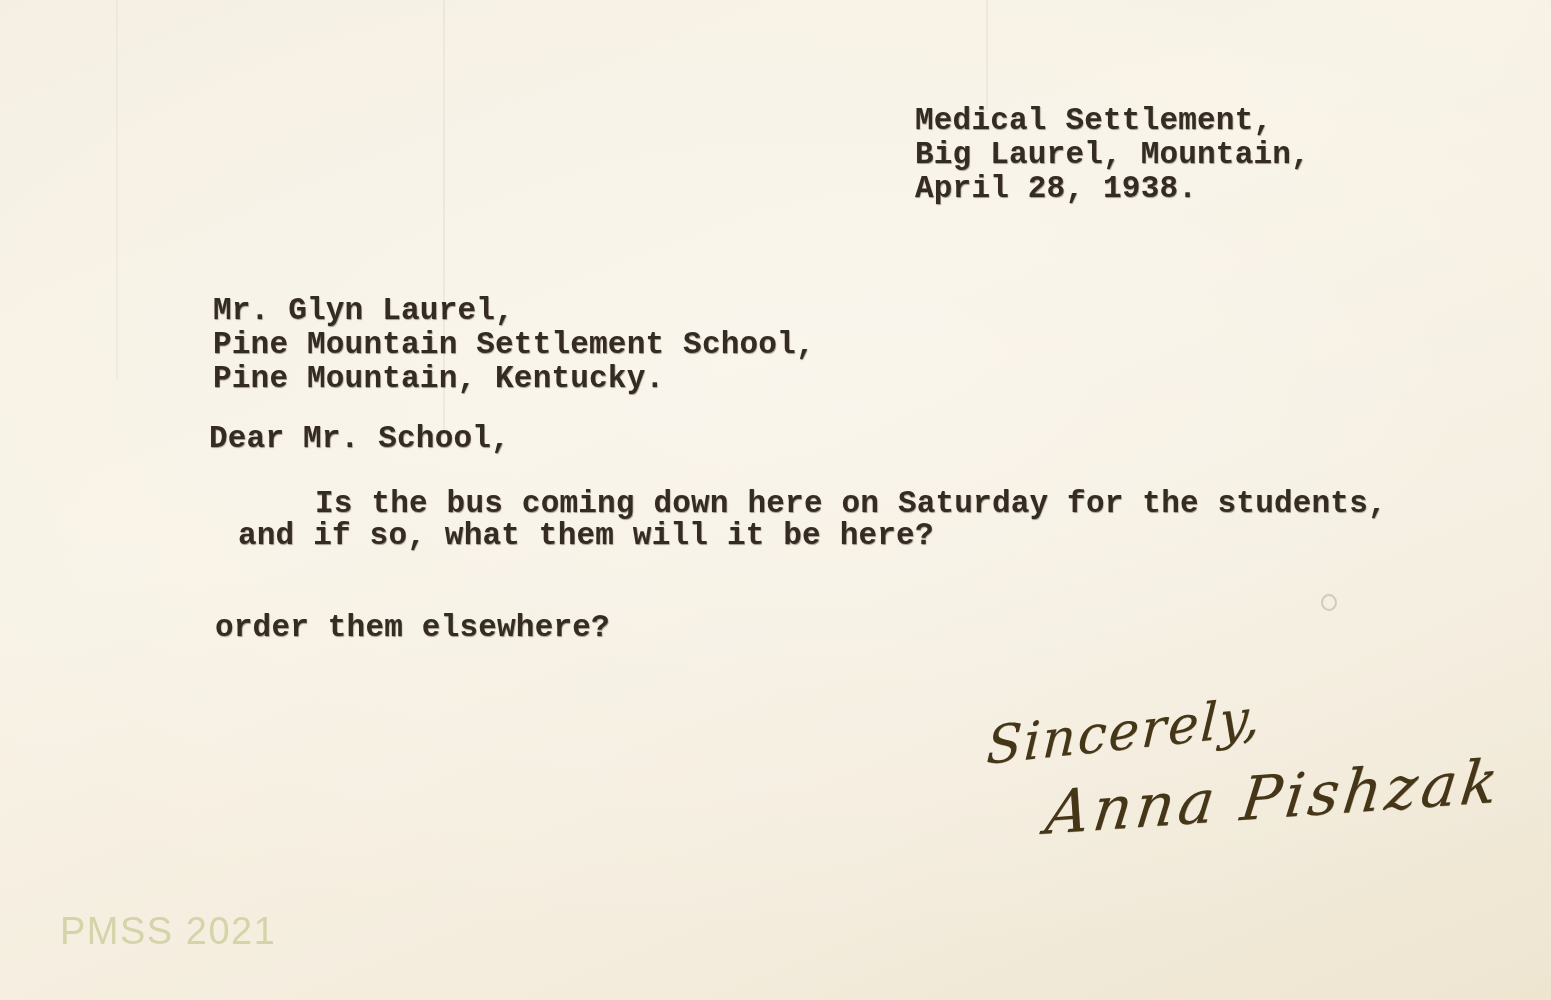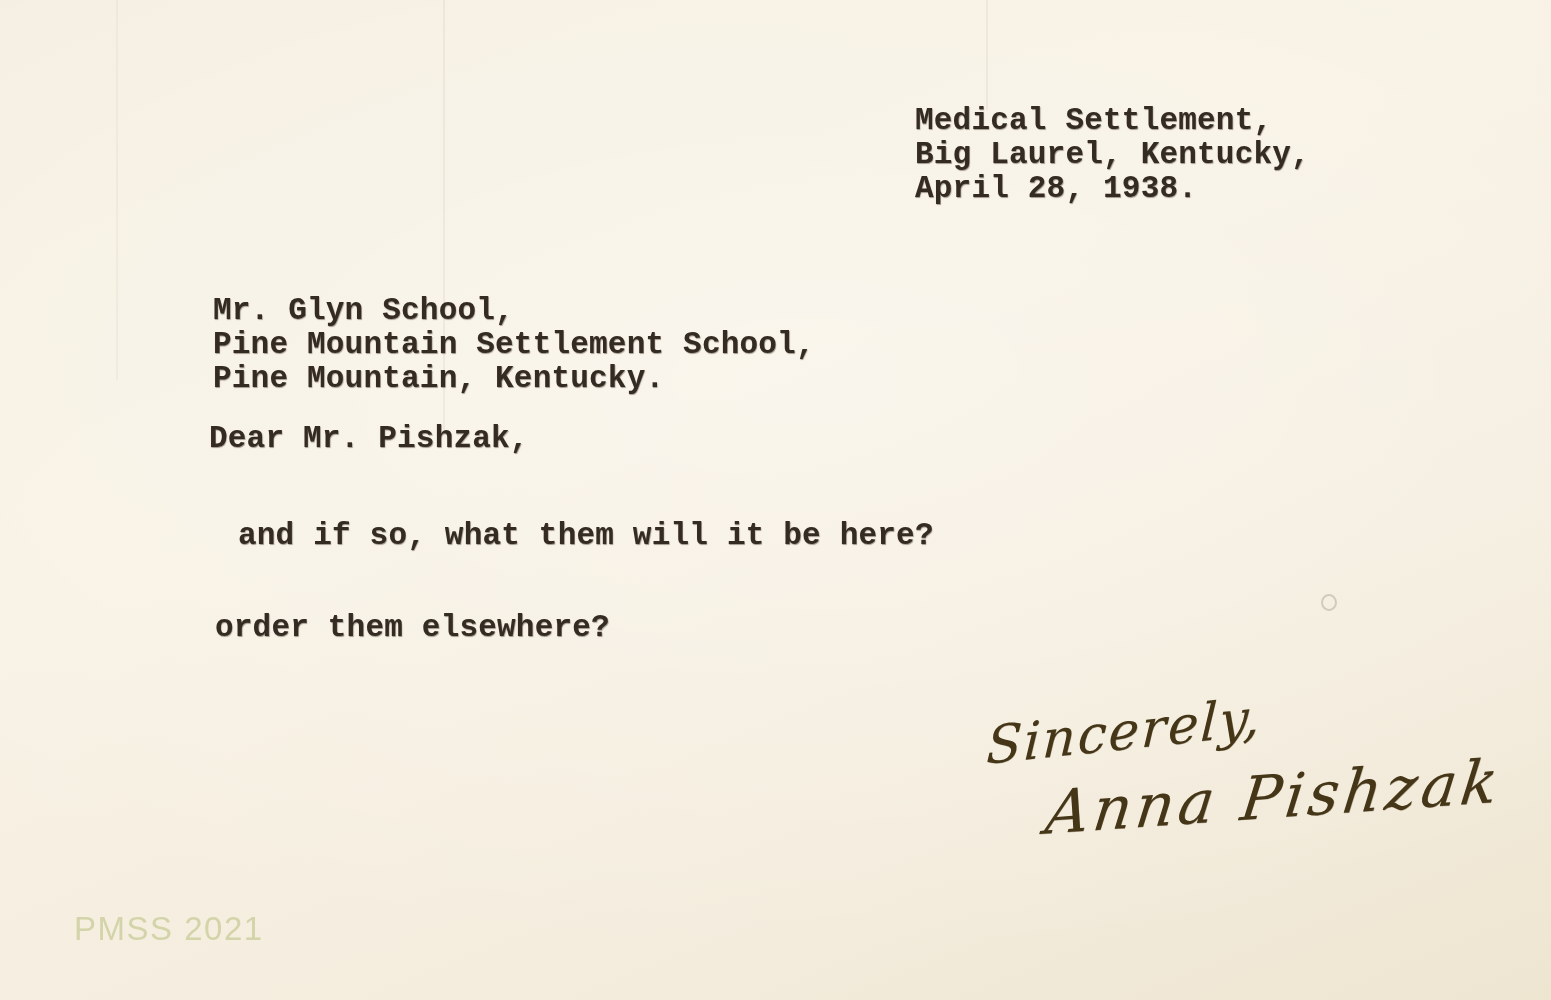--- a/index.html
+++ b/index.html
@@ -88,48 +88,49 @@
     left: 1042px;
     top: 778px;
     font-size: 60px;
     letter-spacing: 4px;
     transform: rotate(-4deg) skewX(-11deg);
     transform-origin: left bottom;
   }
 
   .watermark {
     position: absolute;
-    left: 74px;
+    left: 60px;
     top: 910px;
     font-family: "Liberation Sans", "DejaVu Sans", sans-serif;
-    font-size: 33px;
+    font-size: 38px;
     font-weight: 400;
     letter-spacing: 1.5px;
     color: #d3d4a9;
   }
 </style>
 </head>
 <body>
 
 <div class="scan">
 
   <div class="streak s1"></div>
   <div class="streak s2"></div>
   <div class="streak s3"></div>
 
   <div class="typed lh1">Medical Settlement,</div>
-  <div class="typed lh2">Big Laurel, Kentucky,</div>
+  <div class="typed lh2">Big Laurel, Mountain,</div>
   <div class="typed lh3">April 28, 1938.</div>
 
-  <div class="typed ad1">Mr. Glyn School,</div>
+  <div class="typed ad1">Mr. Glyn Laurel,</div>
   <div class="typed ad3">Pine Mountain, Kentucky.</div>
   <div class="typed ad2">Pine Mountain Settlement School,</div>
 
-  <div class="typed sal">Dear Mr. Pishzak,</div>
+  <div class="typed sal">Dear Mr. School,</div>
 
+  <div class="typed p1a">Is the bus coming down here on Saturday for the students,</div>
   <div class="typed p1b">and if so, what them will it be here?</div>
 
   <div class="typed p2b">order them elsewhere?</div>
 
   <div class="ghost-ring"></div>
 
   <div class="hand closing">Sincerely,</div>
   <div class="hand signame">Anna Pishzak</div>
 
   <div class="watermark">PMSS 2021</div>

